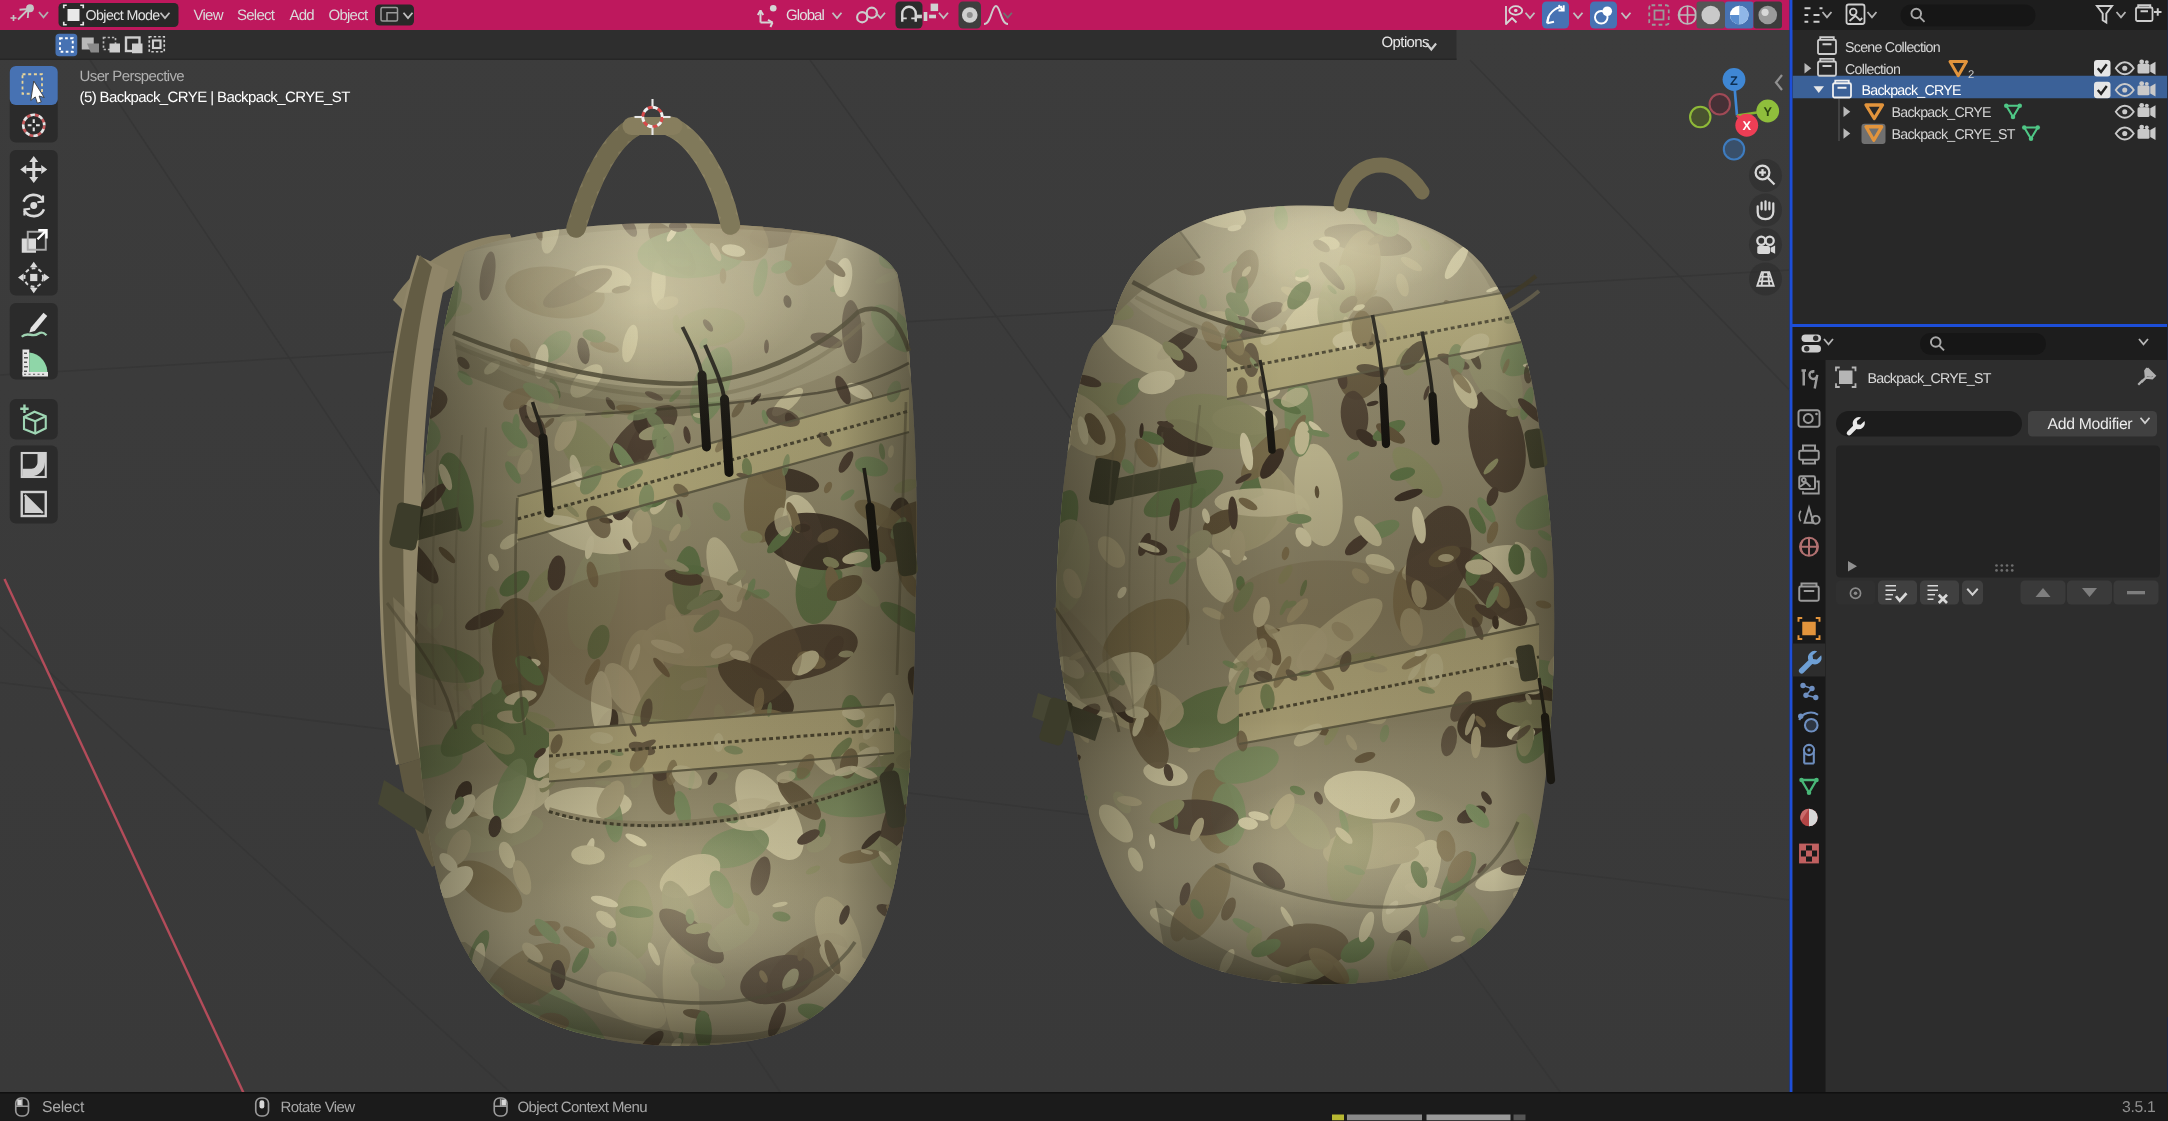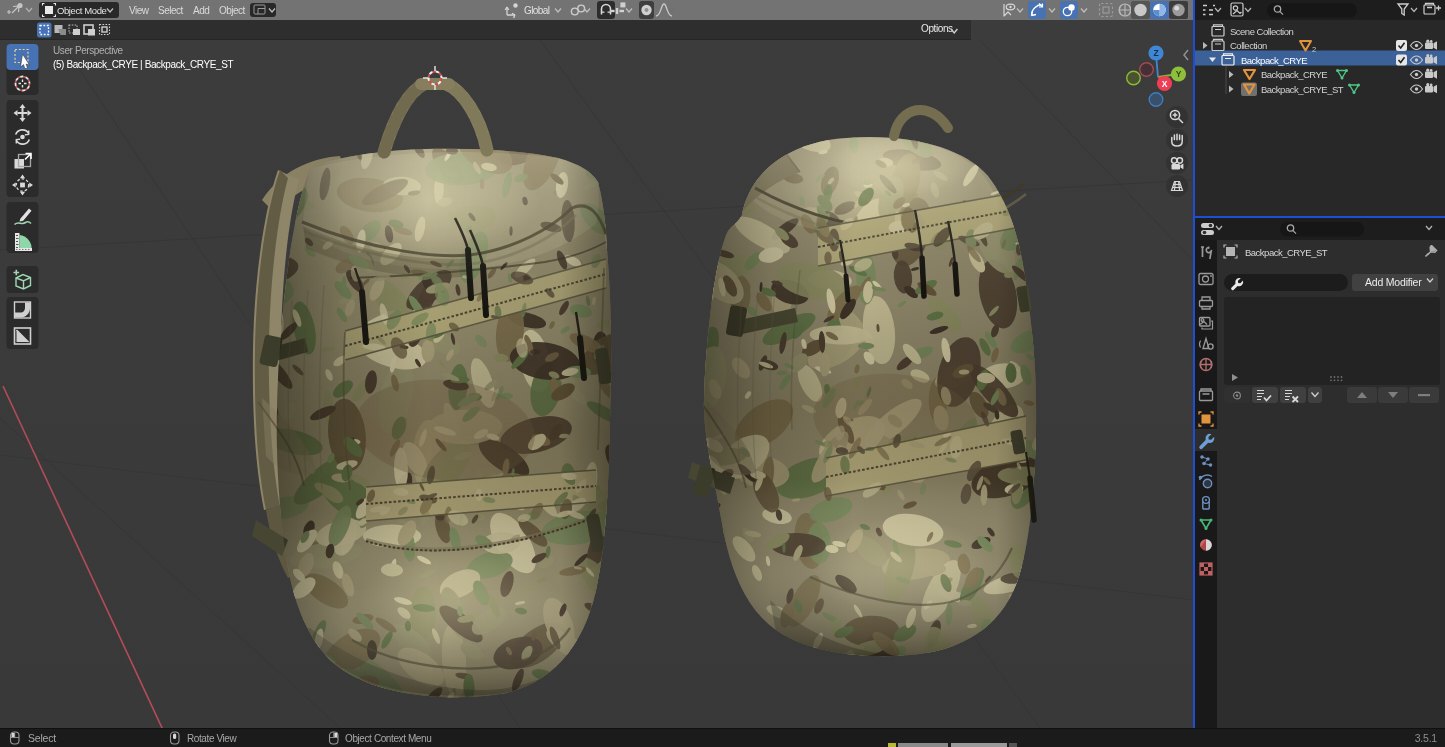--- a/index.html
+++ b/index.html
@@ -1130,21 +1130,21 @@
         <line x1="-4.3" y1="1.5" x2="4.3" y2="1.5"></line>
         <line x1="-3.4" y1="-1.5" x2="3.4" y2="-1.5"></line>
         <line x1="-1.6" y1="-4.5" x2="-2.6" y2="4.5"></line>
         <line x1="1.6" y1="-4.5" x2="2.6" y2="4.5"></line>
       </g>
       <path d="M 1188,50 L 1184,55 L 1188,60" stroke="#909090" stroke-width="1.5" fill="none"></path>
     </g>
 
   </svg>
 
-  <div class="abs" id="hdr1" style="left:0;top:0;width:1193px;height:20px;background:#737373;">
+  <div class="abs" id="hdr1" style="left:0;top:0;width:1193px;height:20px;background:#be185d;">
     <svg width="1193" height="20" style="position:absolute;left:0;top:0">
 
       <g stroke="#c5c5c5" stroke-width="1.2" fill="none">
         <path d="M 12,13 L 19,6 M 13,6.5 L 19,6 L 18.5,12"></path>
         <circle cx="20" cy="5.5" r="2.6" fill="#c5c5c5" stroke="none"></circle>
         <path d="M 9,10 l 0,4 M 7,12 l 4,0" stroke-width="1.1"></path>
         <path d="M 26,8 l 3,3.5 l 3,-3.5" stroke="#b0b0b0"></path>
       </g>
 
       <rect x="39" y="2" width="80" height="16" rx="3" fill="#282828"></rect>

